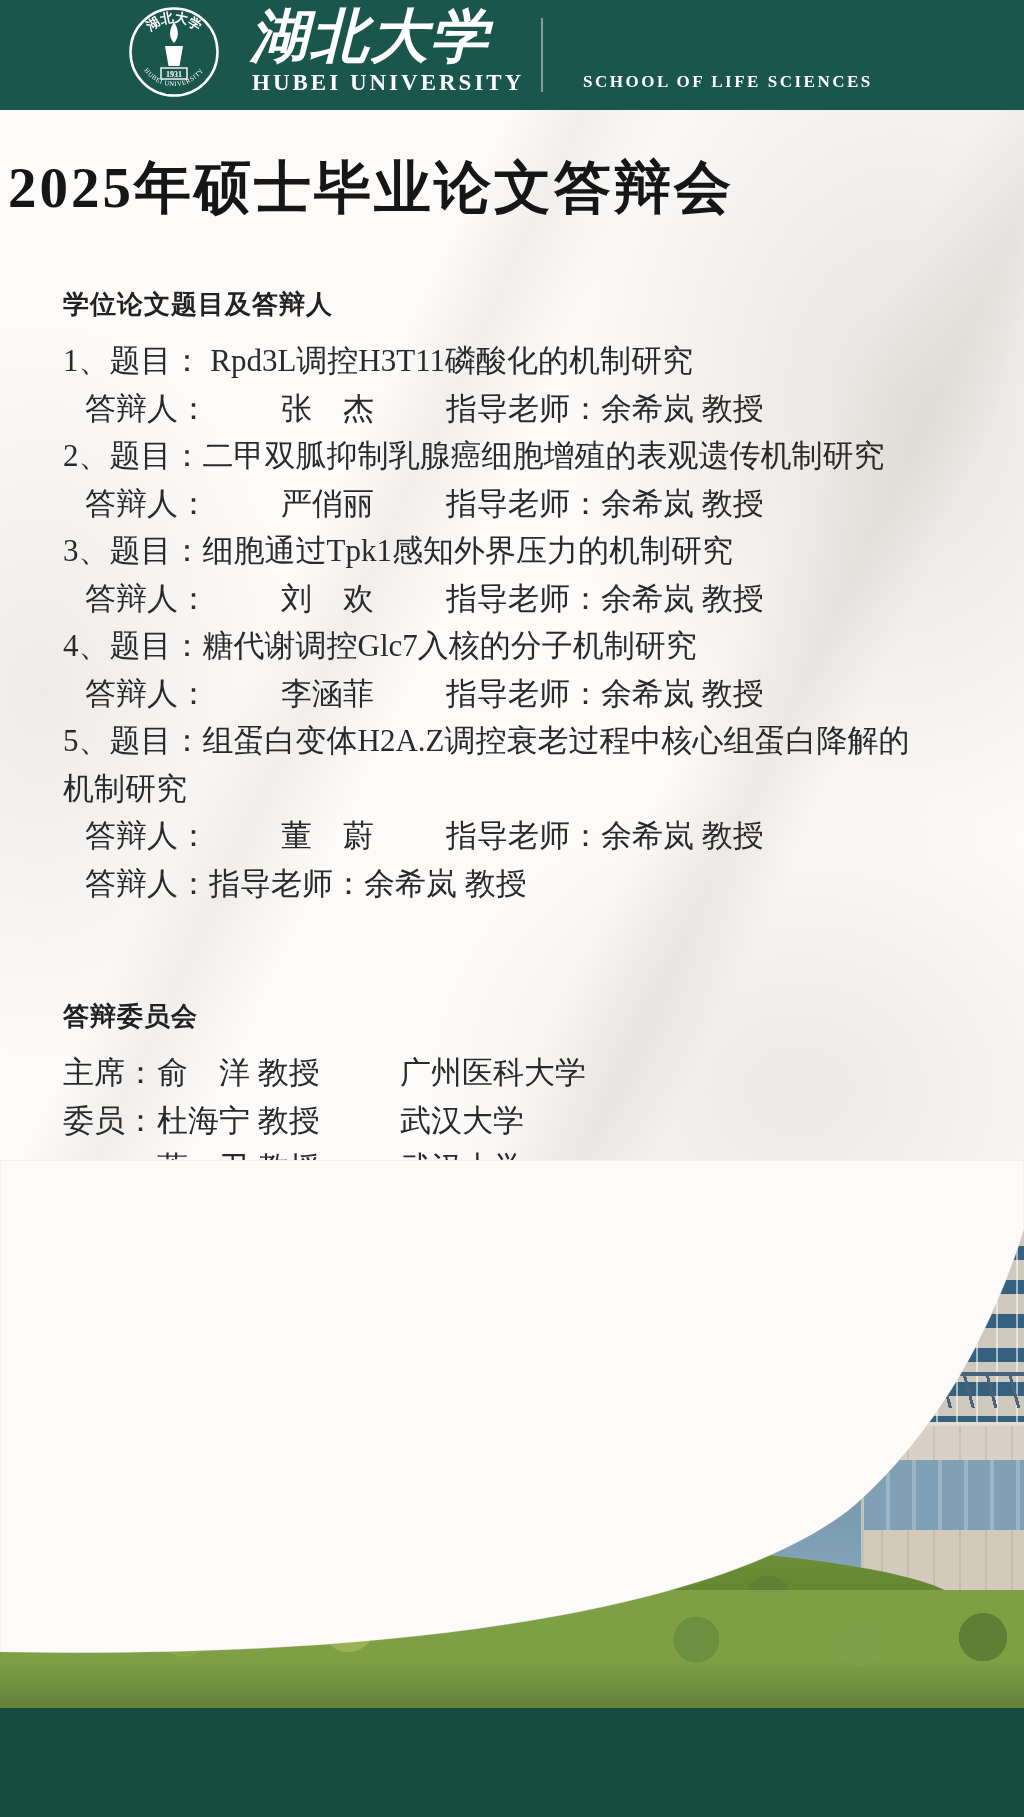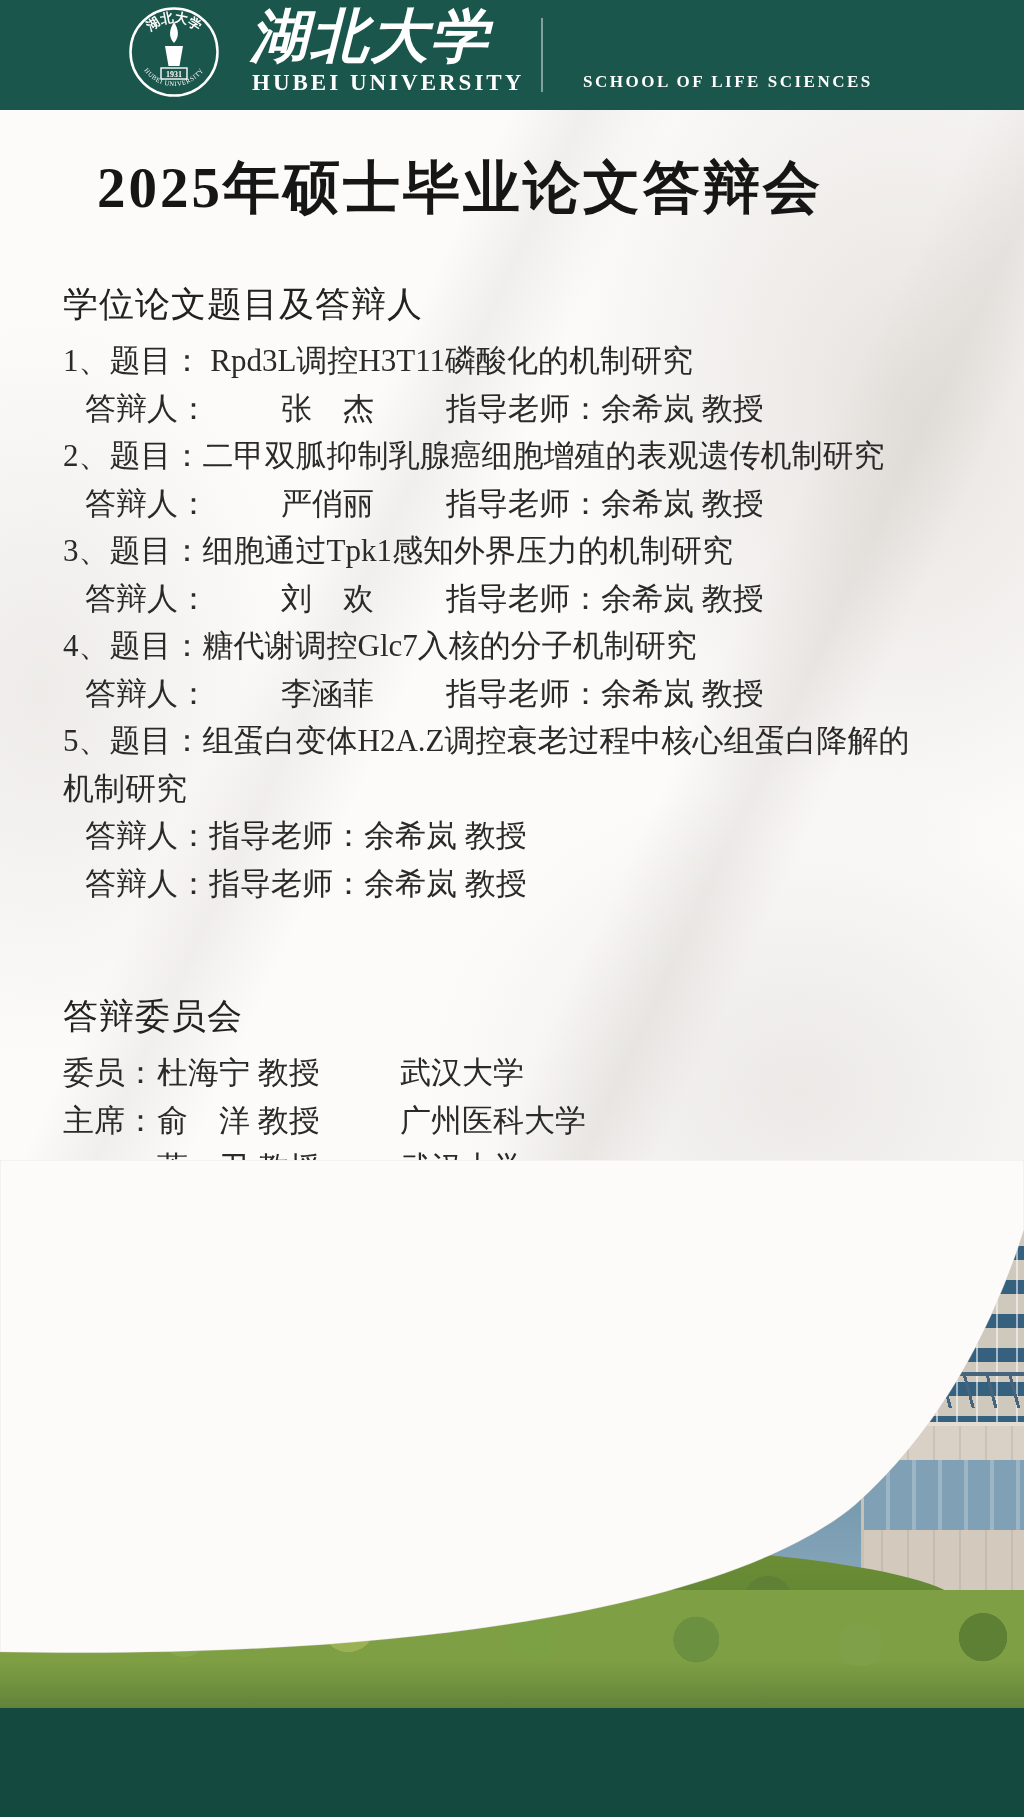--- a/index.html
+++ b/index.html
@@ -16,24 +16,24 @@
   
   .header{position:absolute;left:0;top:0;width:1024px;height:110px;background:#1a564c;}
   .seal{position:absolute;left:128px;top:6px;width:92px;height:92px;}
   .uni-script{position:absolute;left:250px;top:4px;width:270px;height:66px;color:#fff;
     font-size:58px;font-weight:bold;font-style:italic;letter-spacing:2px;line-height:66px;white-space:nowrap;}
   .uni-en{position:absolute;left:252px;top:70px;color:#fff;font-size:23px;font-weight:bold;letter-spacing:3px;white-space:nowrap;}
   .divider{position:absolute;left:541px;top:18px;width:2px;height:74px;background:rgba(255,255,255,0.45);}
   .college-cn{position:absolute;left:582px;top:12px;color:#fff;font-size:47px;font-weight:bold;letter-spacing:9px;white-space:nowrap;}
   .college-en{position:absolute;left:583px;top:72px;color:#fff;font-size:17px;font-weight:bold;letter-spacing:2.5px;white-space:nowrap;}
   
-  .main-title{position:absolute;left:0;top:150px;width:920px;text-align:center;
+  .main-title{position:absolute;left:8px;top:150px;width:920px;text-align:left;
     font-size:57px;font-weight:bold;color:#161616;letter-spacing:3px;}
   .block{position:absolute;left:63px;right:52px;}
-  .sec-heading{font-size:35px;font-weight:normal;color:#222;line-height:44px;margin-bottom:10px;letter-spacing:1px;}
+  .sec-heading{font-size:26px;font-weight:bold;color:#222;line-height:44px;margin-bottom:10px;letter-spacing:1px;}
   .line{font-size:31px;line-height:47.5px;white-space:nowrap;}
   .wrapline{padding-left:0;}
   .defender-line{display:flex;padding-left:22px;text-align:center;}
   .defender-name{display:inline-block;width:237px;}
   .theses{top:283px;}
   .committee{top:995px;}
   .crow{display:flex;font-size:31px;line-height:47.5px;white-space:nowrap;}
   .c-role{display:inline-block;width:94px;}
   .c-name{display:inline-block;width:243px;}
   .logistics{top:1374px;}
@@ -154,42 +154,43 @@
         <span>答辩人：</span>
         <span class="defender-name">李涵菲</span>
         <span>指导老师：</span>
         <span>余希岚 教授</span>
       </div>
 
     <div class="line"><span>5、</span><span>题目：</span><span>组蛋白变体H2A.Z调控衰老过程中核心组蛋白降解的</span></div>
     <div class="line wrapline">机制研究</div>
     <div class="line defender-line">
         <span>答辩人：</span>
+        <span class="defender-name">董　蔚</span>
         <span>指导老师：</span>
         <span>余希岚 教授</span>
       </div>
 
     <div class="line defender-line">
         <span>答辩人：</span>
         <span>指导老师：</span>
         <span>余希岚 教授</span>
       </div>
   </div>
 
   <div class="block committee">
     <div class="sec-heading">答辩委员会</div>
+    <div class="crow">
+        <span class="c-role">主席：</span>
+        <span class="c-name">俞　洋 教授</span>
+        <span class="c-aff">广州医科大学</span>
+      </div>
     <div class="crow">
         <span class="c-role">委员：</span>
         <span class="c-name">杜海宁 教授</span>
         <span class="c-aff">武汉大学</span>
-      </div>
-    <div class="crow">
-        <span class="c-role">主席：</span>
-        <span class="c-name">俞　洋 教授</span>
-        <span class="c-aff">广州医科大学</span>
       </div>
     <div class="crow">
         <span class="c-role"></span>
         <span class="c-name">蒋　卫 教授</span>
         <span class="c-aff">武汉大学</span>
       </div>
     <div class="crow">
         <span class="c-role"></span>
         <span class="c-name">王　凯 教授</span>
         <span class="c-aff">湖北大学</span>

